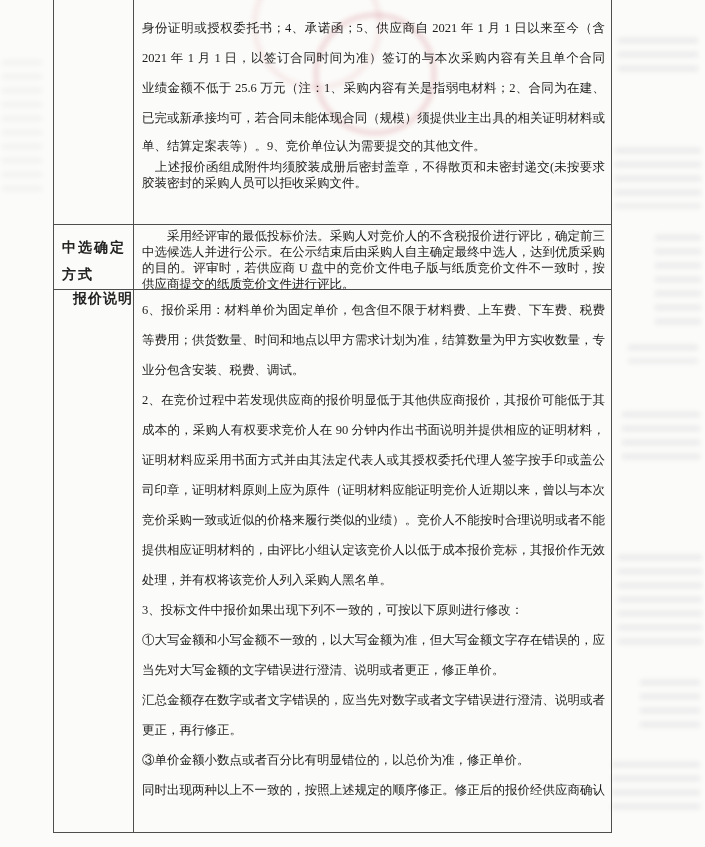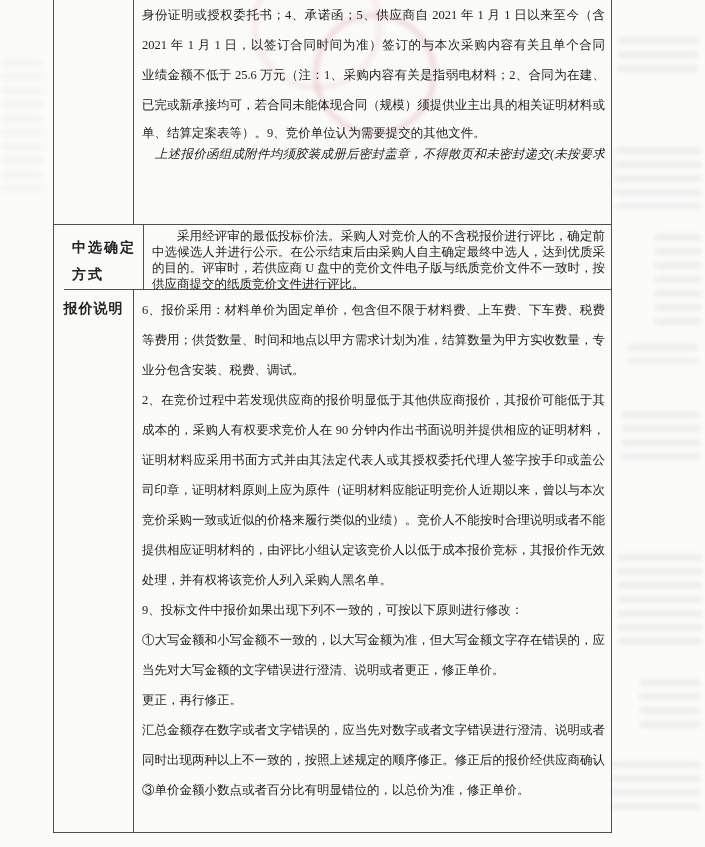--- a/index.html
+++ b/index.html
@@ -6,41 +6,41 @@
   .page{
     position:relative;width:705px;height:847px;background:#fbfbf9;overflow:hidden;
     font-family:"Liberation Serif","DejaVu Serif",serif;color:#1c1c1c;margin:0 auto;
   }
   .table{
     position:absolute;left:53px;top:0;width:559px;height:833px;box-sizing:border-box;
     border-left:1px solid #4e4e4e;border-right:1px solid #4e4e4e;border-bottom:1px solid #4e4e4e;
   }
   .row{position:absolute;left:0;right:0;display:flex;}
   .r1{top:0;height:224px;border-bottom:1px solid #4e4e4e;}
-  .r2{top:224px;height:65px;border-bottom:1px solid #4e4e4e;margin-left:10px;}
+  .r2{top:224px;height:65px;border-bottom:1px solid #4e4e4e;}
   .r3{top:289px;height:544px;}
   .cell-label{
     width:80px;min-width:80px;border-right:1px solid #4e4e4e;box-sizing:border-box;
     font-weight:700;font-size:14px;color:#222;
   }
   .r2 .cell-label{padding:10px 2px 0 8px;line-height:27px;letter-spacing:2px;}
-  .r3 .cell-label{padding:11px 0 0 0;text-align:center;letter-spacing:1px;}
+  .r3 .cell-label{padding:1px 0 0 0;text-align:right;letter-spacing:1px;}
   .cell-content{
     flex:1;box-sizing:border-box;padding:0 6px 0 8px;font-size:12.5px;overflow:hidden;
     color:#1c1c1c;
   }
-  .r1 .cell-content{}
+  .r1 .cell-content{padding-top:13px;}
   .r2 .cell-content{padding-top:4px;}
   .r3 .cell-content{padding-top:6px;}
   .ln{overflow:hidden;}
   .lw{height:30px;line-height:30px;}
   .lt{height:16px;line-height:16px;}
   .lm{height:26px;line-height:26px;}
   .j{text-align:justify;text-align-last:justify;}
-  .ind1{text-indent:13px;font-style:italic;}
+  .ind1{text-indent:13px;}
   .ind2{text-indent:25px;}
   
   .smudge{
     position:absolute;filter:blur(2.5px);opacity:.15;border-radius:2px;pointer-events:none;
     background:repeating-linear-gradient(180deg,#7d8591 0 5px,transparent 5px 14px);
   }
   .stamp{
     position:absolute;border:6px solid #c24a5a;border-radius:50%;
     filter:blur(2px);opacity:.16;pointer-events:none;
   }
@@ -70,20 +70,21 @@
 
     <div class="row r1">
       <div class="cell-label"></div>
       <div class="cell-content">
         <div class="ln lw j">身份证明或授权委托书；4、承诺函；5、供应商自 2021 年 1 月 1 日以来至今（含</div>
         <div class="ln lw j">2021 年 1 月 1 日，以签订合同时间为准）签订的与本次采购内容有关且单个合同</div>
         <div class="ln lw j">业绩金额不低于 25.6 万元（注：1、采购内容有关是指弱电材料；2、合同为在建、</div>
         <div class="ln lw j">已完或新承接均可，若合同未能体现合同（规模）须提供业主出具的相关证明材料或</div>
         <div class="ln lm">单、结算定案表等）。9、竞价单位认为需要提交的其他文件。</div>
         <div class="ln lt j ind1">上述报价函组成附件均须胶装成册后密封盖章，不得散页和未密封递交(未按要求</div>
+        <div class="ln lt">胶装密封的采购人员可以拒收采购文件。</div>
       </div>
     </div>
 
     <div class="row r2">
       <div class="cell-label">中选确定方式</div>
       <div class="cell-content">
         <div class="ln lt j ind2">采用经评审的最低投标价法。采购人对竞价人的不含税报价进行评比，确定前三名</div>
         <div class="ln lt j">中选候选人并进行公示。在公示结束后由采购人自主确定最终中选人，达到优质采购</div>
         <div class="ln lt j">的目的。评审时，若供应商 U 盘中的竞价文件电子版与纸质竞价文件不一致时，按照</div>
         <div class="ln lt">供应商提交的纸质竞价文件进行评比。</div>
@@ -96,24 +97,24 @@
         <div class="ln lw j">6、报价采用：材料单价为固定单价，包含但不限于材料费、上车费、下车费、税费</div>
         <div class="ln lw j">等费用；供货数量、时间和地点以甲方需求计划为准，结算数量为甲方实收数量，专</div>
         <div class="ln lw">业分包含安装、税费、调试。</div>
         <div class="ln lw j">2、在竞价过程中若发现供应商的报价明显低于其他供应商报价，其报价可能低于其</div>
         <div class="ln lw j">成本的，采购人有权要求竞价人在 90 分钟内作出书面说明并提供相应的证明材料，</div>
         <div class="ln lw j">证明材料应采用书面方式并由其法定代表人或其授权委托代理人签字按手印或盖公</div>
         <div class="ln lw j">司印章，证明材料原则上应为原件（证明材料应能证明竞价人近期以来，曾以与本次</div>
         <div class="ln lw j">竞价采购一致或近似的价格来履行类似的业绩）。竞价人不能按时合理说明或者不能</div>
         <div class="ln lw j">提供相应证明材料的，由评比小组认定该竞价人以低于成本报价竞标，其报价作无效</div>
         <div class="ln lw">处理，并有权将该竞价人列入采购人黑名单。</div>
-        <div class="ln lw">9、投标文件中报价如果出现下列不一致的，可按以下原则进行修改：</div>
+        <div class="ln lw">3、投标文件中报价如果出现下列不一致的，可按以下原则进行修改：</div>
         <div class="ln lw j">①大写金额和小写金额不一致的，以大写金额为准，但大写金额文字存在错误的，应</div>
         <div class="ln lw">当先对大写金额的文字错误进行澄清、说明或者更正，修正单价。</div>
+        <div class="ln lw j">汇总金额存在数字或者文字错误的，应当先对数字或者文字错误进行澄清、说明或者</div>
         <div class="ln lw">更正，再行修正。</div>
-        <div class="ln lw j">汇总金额存在数字或者文字错误的，应当先对数字或者文字错误进行澄清、说明或者</div>
+        <div class="ln lw">③单价金额小数点或者百分比有明显错位的，以总价为准，修正单价。</div>
         <div class="ln lw j">同时出现两种以上不一致的，按照上述规定的顺序修正。修正后的报价经供应商确认</div>
-        <div class="ln lw">③单价金额小数点或者百分比有明显错位的，以总价为准，修正单价。</div>
       </div>
     </div>
 
   </div>
 </div>
 
 </body></html>

